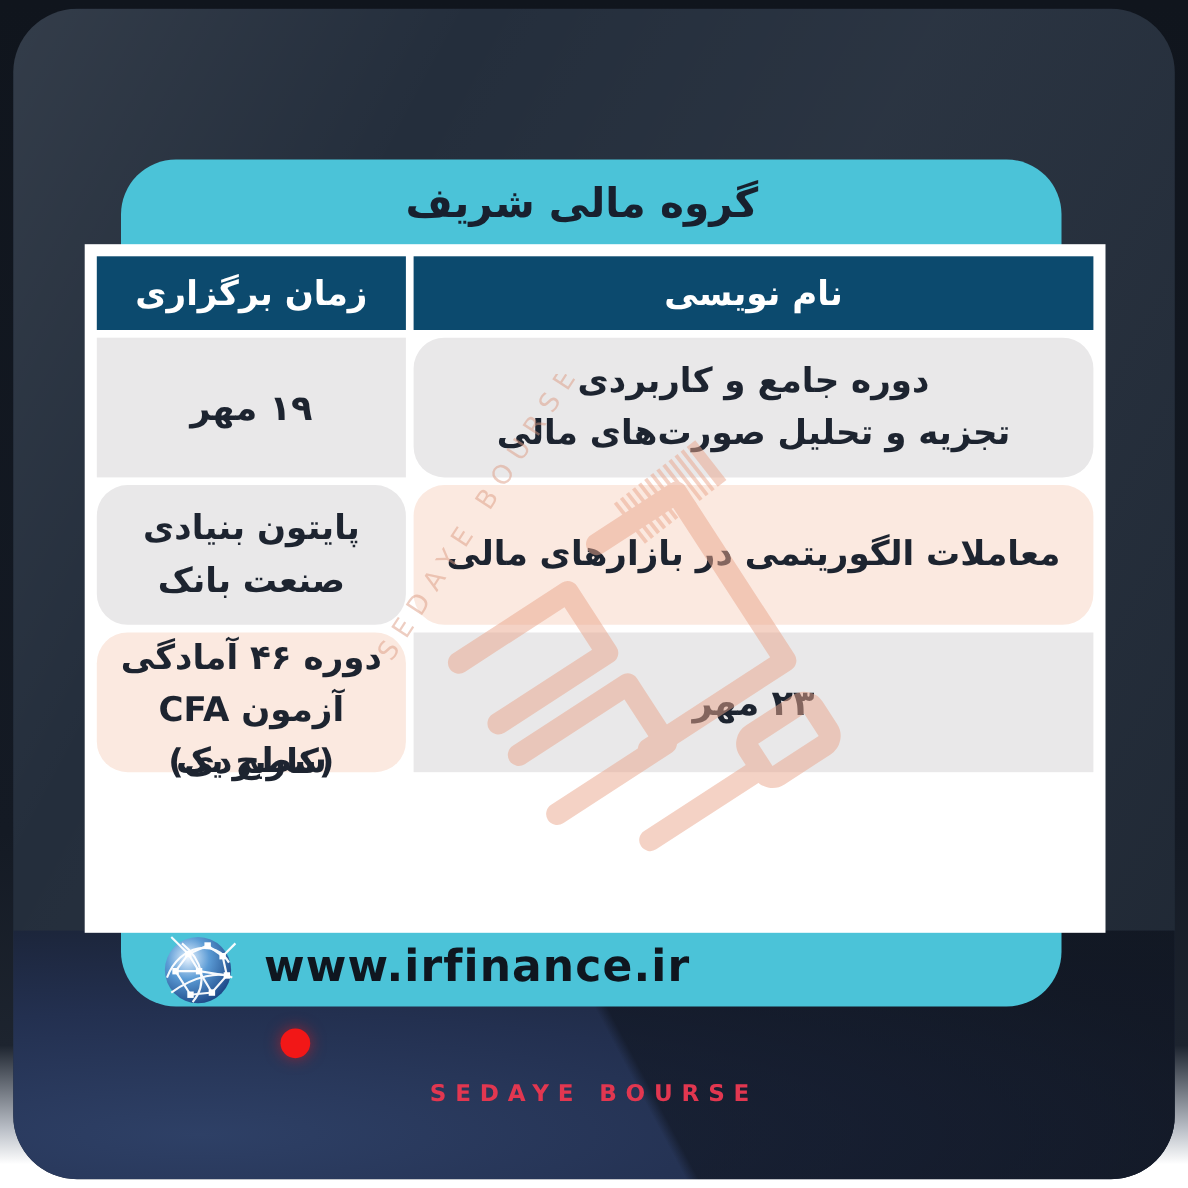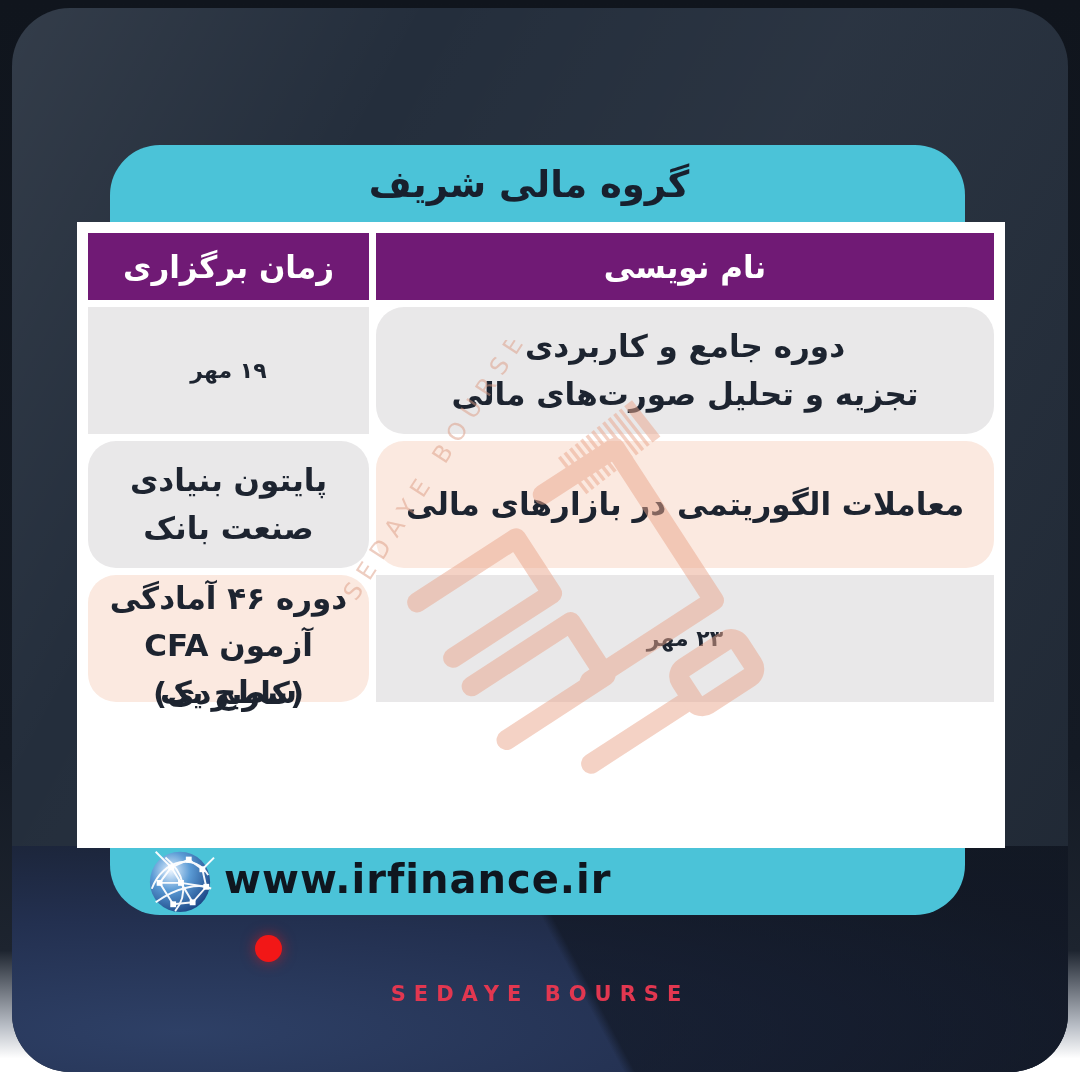--- a/index.html
+++ b/index.html
@@ -40,45 +40,45 @@
     position:absolute;left:110px;top:145px;width:855px;height:770px;
     background:#4bc3d8;border-radius:50px;z-index:2;
   }
   .card-title{
     position:absolute;left:0;right:17px;top:0;height:78px;
     display:flex;align-items:center;justify-content:center;
     font-size:37px;font-weight:bold;color:#18202e;direction:rtl;
   }
   .footer{
     position:absolute;left:0;right:0;bottom:0;height:72px;
-    display:flex;align-items:center;gap:8px;padding-left:34px;direction:ltr;
+    display:flex;align-items:center;gap:24px;padding-left:34px;direction:ltr;
   }
   .globe{width:72px;height:70px;flex:0 0 auto;}
   .url{font-size:40px;font-weight:600;color:#0f161f;letter-spacing:1px;}
 
   
   .table-panel{
     position:absolute;left:77px;top:222px;width:928px;height:626px;
     background:#ffffff;padding:11px;box-sizing:border-box;z-index:3;
   }
   .table-grid{
     width:100%;height:100%;display:grid;direction:rtl;
     grid-template-columns:618px 1fr;
     grid-template-rows:67px 127px 127px 127px 127px;
     gap:7px;
   }
   .cell{
     display:flex;flex-direction:column;align-items:center;justify-content:center;
     text-align:center;direction:rtl;
   }
-  .cell.header{background:#701a75;color:#ffffff;font-size:31px;font-weight:bold;}
+  .cell.header{background:#0c4a6e;color:#ffffff;font-size:31px;font-weight:bold;}
   .cell.gray{background:#e9e8e9;}
   .cell.pink{background:#fbe9e0;}
   .name-cell{font-size:31px;font-weight:bold;color:#1d2430;line-height:1.52;padding:0 14px;border-radius:28px;}
-  .time-cell{font-size:22px;font-weight:bold;color:#1d2430;}
+  .time-cell{font-size:32px;font-weight:bold;color:#1d2430;}
   .name-line{min-height:0;}
 
   
   .watermark{
     position:absolute;left:300px;top:340px;width:480px;height:540px;
     z-index:4;opacity:.5;pointer-events:none;
   }
 </style>
 </head>
 <body>

